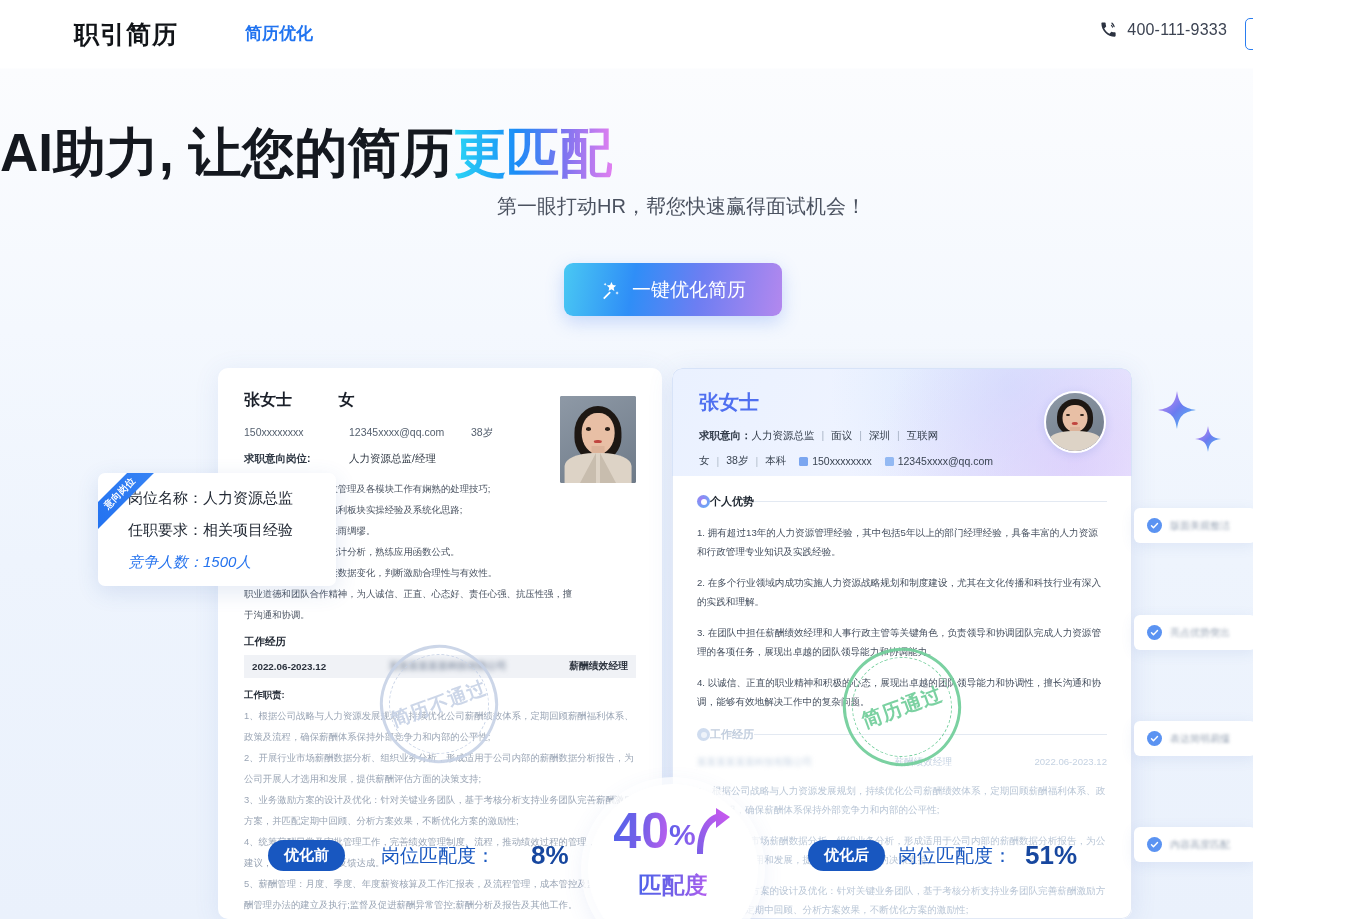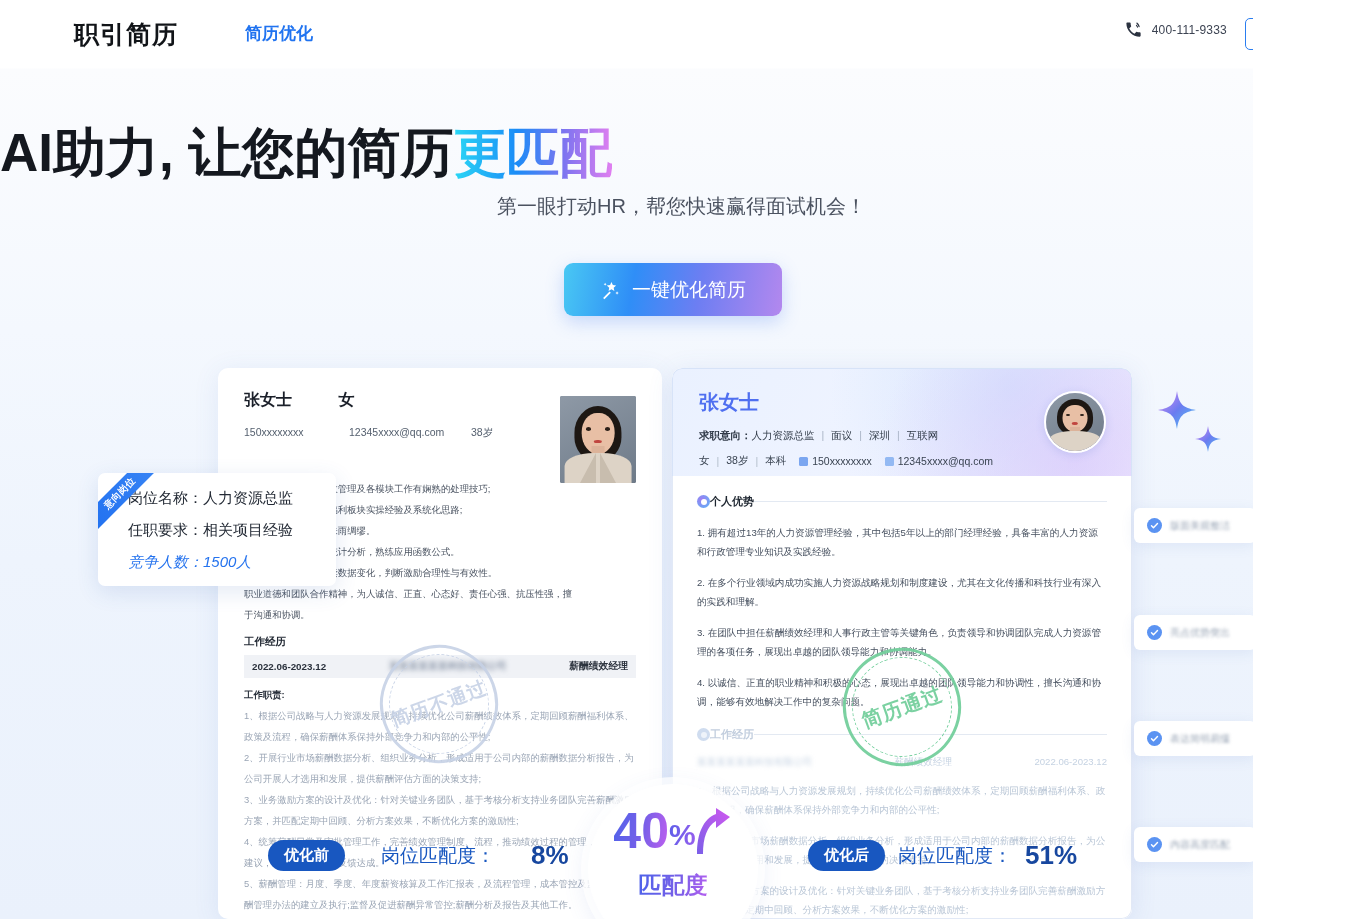--- a/index.html
+++ b/index.html
@@ -32,21 +32,21 @@
   .nav-link {
     position: absolute; left: 245px; top: 22px;
     font-size: 17px; font-weight: 700; color: #2073f0;
     cursor: pointer;
   }
   .phone-wrap {
     position: absolute; right: 136px; top: 20px;
     display: flex; align-items: center; gap: 9px;
   }
   .phone-icon { width: 19px; height: 19px; display:block; }
-  .phone-num { font-size: 12px; color: #3c4352; letter-spacing: .2px; }
+  .phone-num { font-size: 16px; color: #3c4352; letter-spacing: .2px; }
   .login-btn {
     position: absolute; right: 20px; top: 18px;
     width: 98px; height: 32px;
     border: 1px solid #2a7df0;
     border-radius: 5px;
     color: #2a7df0; font-size: 14px;
     display: flex; align-items: center; justify-content: center;
     background: #fff; cursor: pointer;
   }
 
@@ -336,20 +336,24 @@
   <div class="cards-area">
 
     <div class="resume-card card-left">
       <div class="lc-head">
         <span class="lc-name">张女士</span>
         <span class="lc-gender">女</span>
         <div class="lc-contact">
           <span>150xxxxxxxx</span>
           <span>12345xxxx@qq.com</span>
           <span>38岁</span>
+        </div>
+        <div class="lc-intent">
+          <b>求职意向岗位:</b>
+          <span>人力资源总监/经理</span>
         </div>
         <div class="lc-photo">
           <div class="portrait">
             <div class="bg"></div>
               <div class="hair"></div>
               <div class="face"></div>
             <div class="eye l"></div>
               <div class="eye r"></div>
               <div class="mouth"></div>
             <div class="neck"></div>

